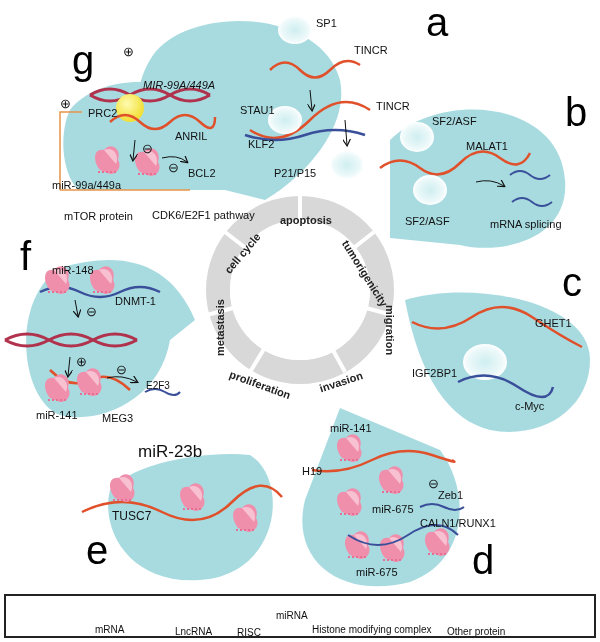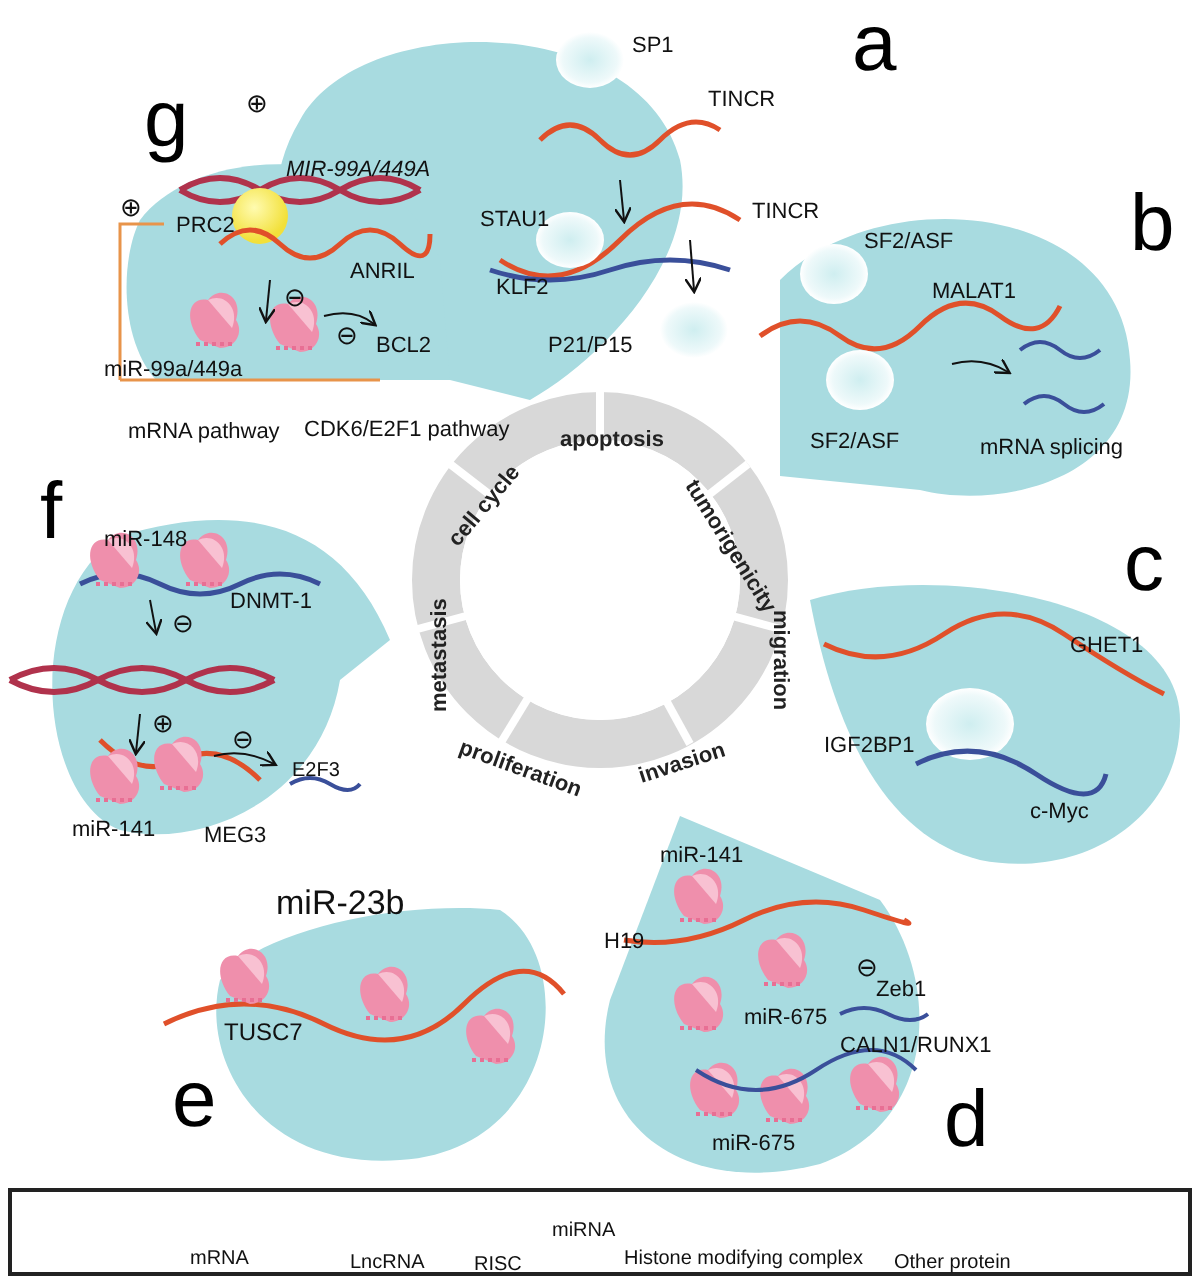--- a/index.html
+++ b/index.html
@@ -195,21 +195,21 @@
 <div class="t" style="left:115px;top:295px">DNMT-1</div>
 <div class="t" style="left:146px;top:380px;font-size:10px">E2F3</div>
 <div class="t" style="left:36px;top:409px">miR-141</div>
 <div class="t" style="left:102px;top:412px">MEG3</div>
 
 <div class="t ti" style="left:143px;top:79px">MIR-99A/449A</div>
 <div class="t" style="left:88px;top:107px">PRC2</div>
 <div class="t" style="left:175px;top:130px">ANRIL</div>
 <div class="t" style="left:188px;top:167px">BCL2</div>
 <div class="t" style="left:52px;top:179px">miR-99a/449a</div>
-<div class="t" style="left:64px;top:210px">mRNA pathway</div>
+<div class="t" style="left:64px;top:210px">mTOR protein</div>
 <div class="t" style="left:152px;top:209px">CDK6/E2F1 pathway</div>
 
 <div class="t" style="left:60px;top:98px;font-size:13px">⊕</div>
 <div class="t" style="left:142px;top:143px;font-size:13px">⊖</div>
 <div class="t" style="left:168px;top:162px;font-size:13px">⊖</div>
 <div class="t" style="left:123px;top:46px;font-size:13px">⊕</div>
 <div class="t" style="left:86px;top:306px;font-size:13px">⊖</div>
 <div class="t" style="left:76px;top:356px;font-size:13px">⊕</div>
 <div class="t" style="left:116px;top:364px;font-size:13px">⊖</div>
 <div class="t" style="left:428px;top:478px;font-size:13px">⊖</div>

